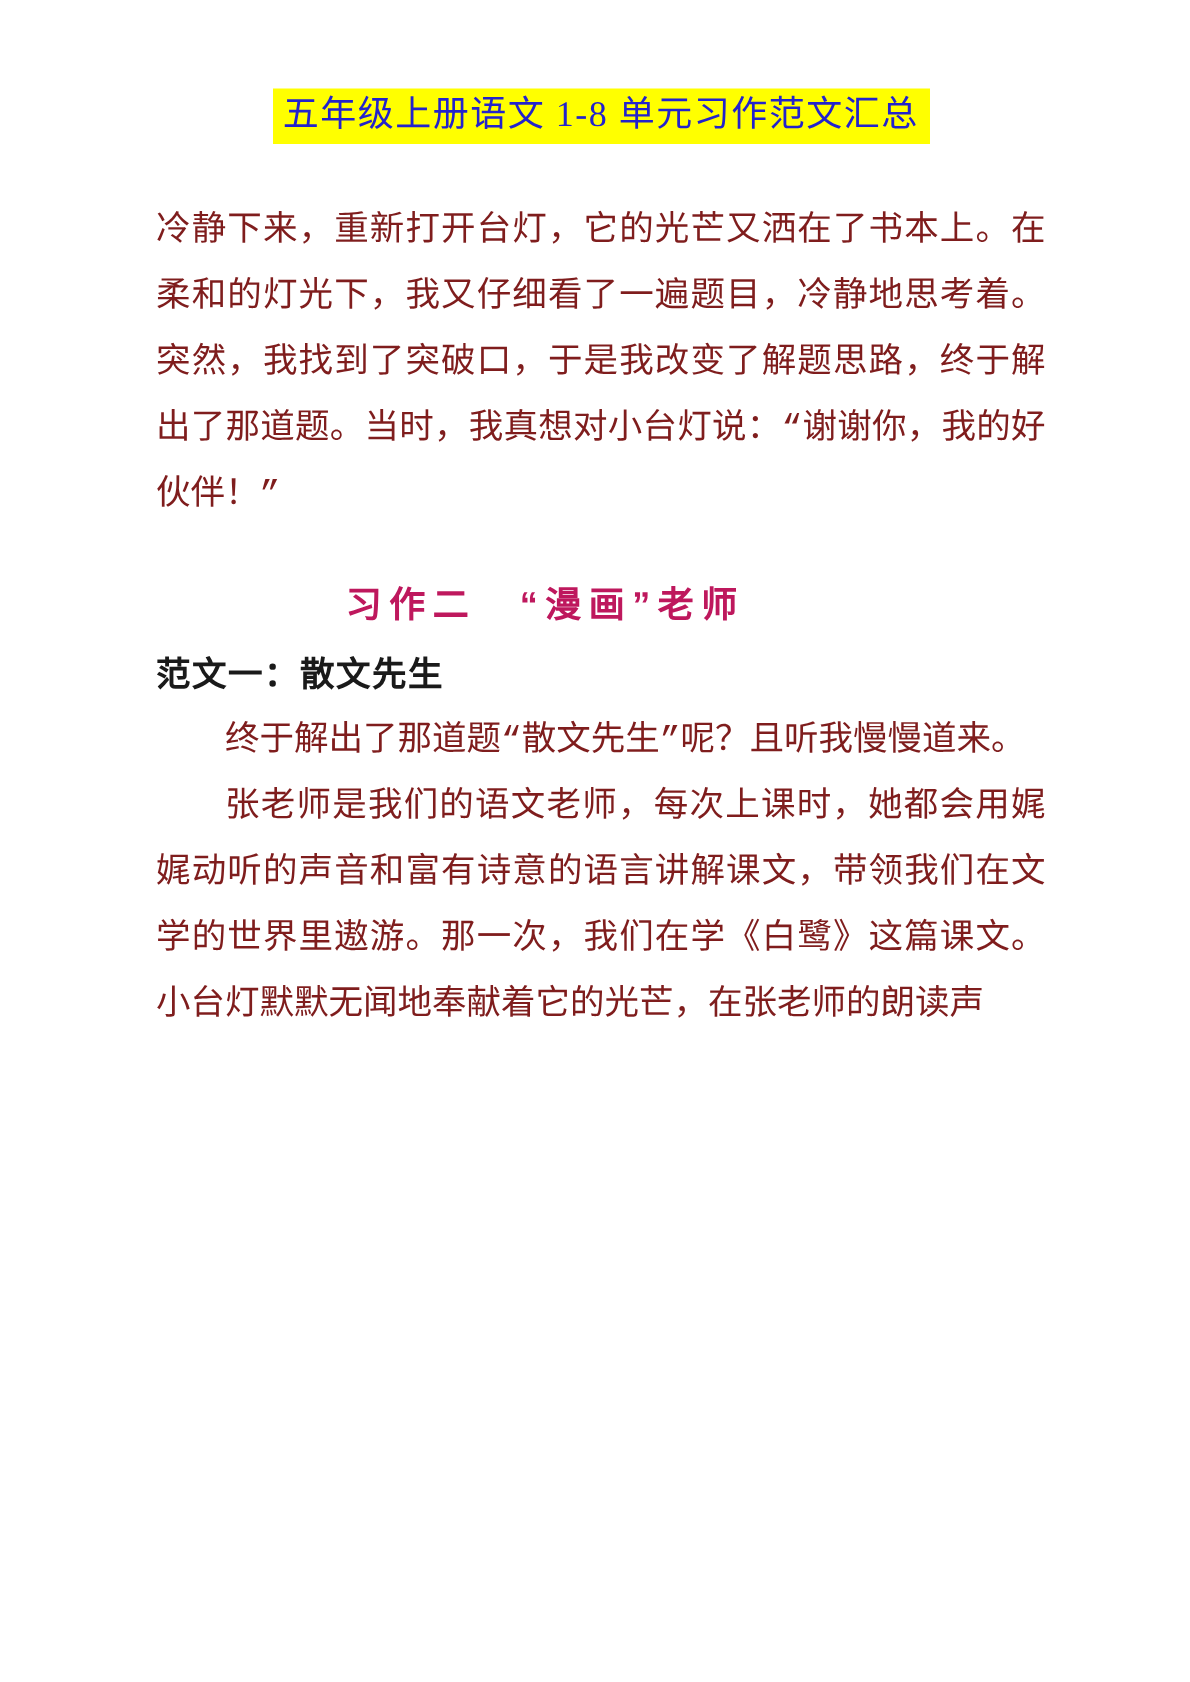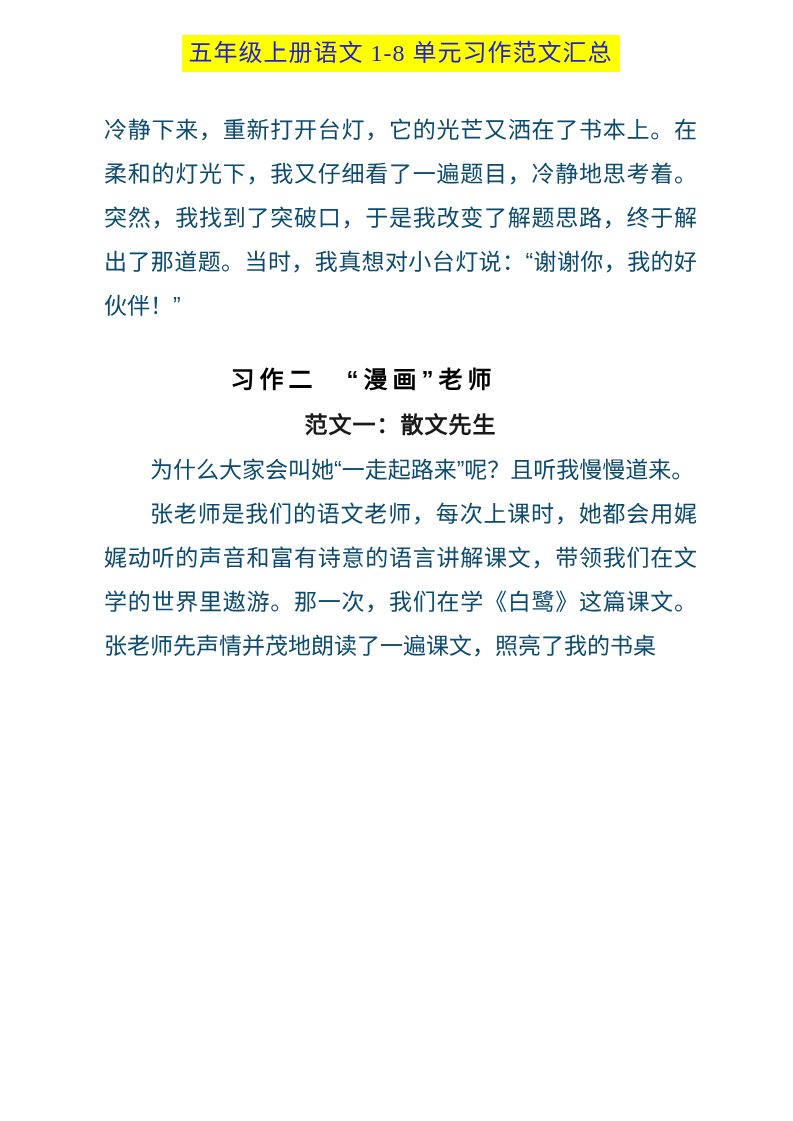--- a/index.html
+++ b/index.html
@@ -7,21 +7,21 @@
     padding: 0;
     background: #ffffff;
   }
   .page {
     position: relative;
     width: 793px;
     height: 917px;
     margin: 0 auto;
     background: #ffffff;
     box-sizing: border-box;
-    padding: 32px 96px 0 104px;
+    padding: 56px 96px 0 104px;
     overflow: hidden;
     font-family: "Liberation Sans", sans-serif;
     color: #1a1a1a;
   }
   .doc-title {
     margin: 0 0 34px 0;
     text-align: center;
     font-family: "Liberation Serif", serif;
     font-weight: normal;
     font-size: 24px;
@@ -32,57 +32,57 @@
     background: #ffff00;
     color: #2323cc;
     padding: 5px 7px 6px 7px;
   }
   .body-para {
     margin: 0;
     font-size: 23px;
     line-height: 44px;
     text-align: justify;
     text-justify: inter-ideograph;
-    color: #0c4a6e;
+    color: #7f1d1d;
+    font-family: Liberation Mono, monospace;
   }
   .body-para.indent {
     text-indent: 2em;
   }
   .section-heading {
     margin: 30px 0 0 0;
     padding-right: 74px; 
     text-align: center;
     font-size: 24px;
     font-weight: bold;
     line-height: 44px;
     letter-spacing: 5px;
-    color: #000000;
+    color: #be185d;
   }
   .essay-label {
     margin: 0;
     font-size: 23px;
     font-weight: bold;
     line-height: 46px;
     letter-spacing: 1px;
     color: #1a1a1a;
-    text-align: center;
   }
 </style>
 </head>
 <body>
 
 <div class="page">
 
   <h1 class="doc-title"><span class="hl">五年级上册语文 1-8 单元习作范文汇总</span></h1>
 
   <p class="body-para">冷静下来，重新打开台灯，它的光芒又洒在了书本上。在柔和的灯光下，我又仔细看了一遍题目，冷静地思考着。突然，我找到了突破口，于是我改变了解题思路，终于解出了那道题。当时，我真想对小台灯说：“谢谢你，我的好伙伴！”</p>
 
 
   <h2 class="section-heading">习作二　“漫画”老师</h2>
 
   <h3 class="essay-label">范文一：散文先生</h3>
 
 
-  <p class="body-para indent">为什么大家会叫她“一走起路来”呢？且听我慢慢道来。</p>
+  <p class="body-para indent">终于解出了那道题“散文先生”呢？且听我慢慢道来。</p>
 
-  <p class="body-para indent">张老师是我们的语文老师，每次上课时，她都会用娓娓动听的声音和富有诗意的语言讲解课文，带领我们在文学的世界里遨游。那一次，我们在学《白鹭》这篇课文。张老师先声情并茂地朗读了一遍课文，照亮了我的书桌</p>
+  <p class="body-para indent">张老师是我们的语文老师，每次上课时，她都会用娓娓动听的声音和富有诗意的语言讲解课文，带领我们在文学的世界里遨游。那一次，我们在学《白鹭》这篇课文。小台灯默默无闻地奉献着它的光芒，在张老师的朗读声</p>
 
 </div>
 
 </body></html>

